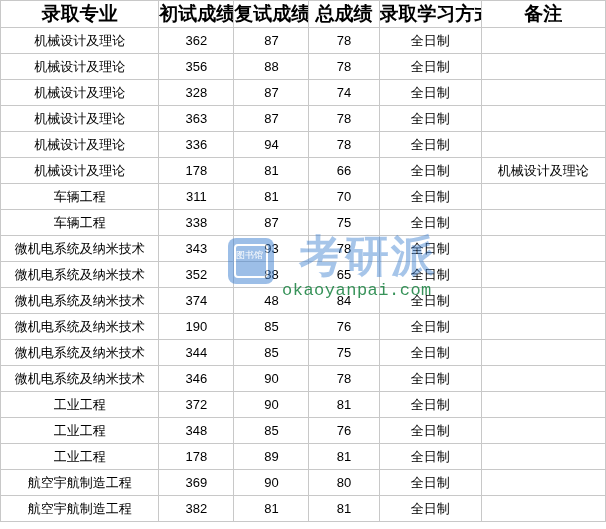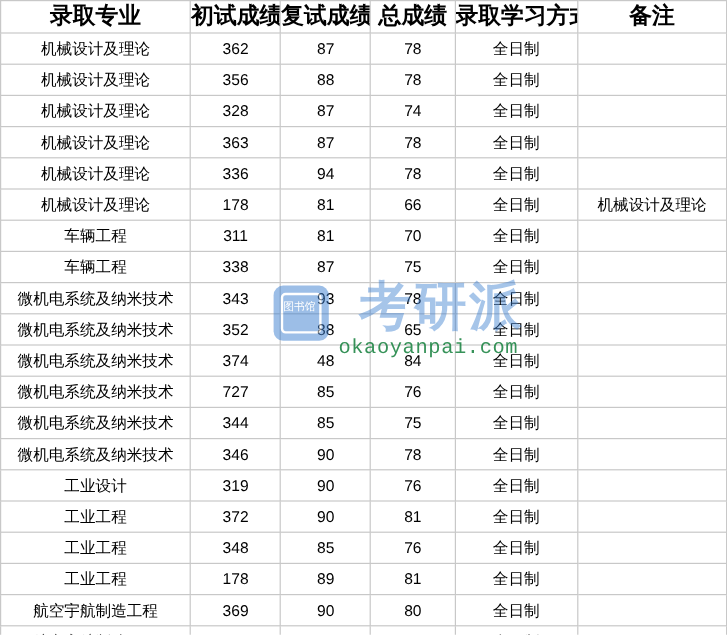--- a/index.html
+++ b/index.html
@@ -211,47 +211,39 @@
       <tr>
         <td>微机电系统及纳米技术</td>
         <td>374</td>
         <td>48</td>
         <td>84</td>
         <td>全日制</td>
         <td></td>
       </tr>
       <tr>
         <td>微机电系统及纳米技术</td>
-        <td>727</td>
+        <td>190</td>
         <td>85</td>
         <td>76</td>
         <td>全日制</td>
         <td></td>
       </tr>
       <tr>
         <td>微机电系统及纳米技术</td>
         <td>344</td>
         <td>85</td>
         <td>75</td>
         <td>全日制</td>
         <td></td>
       </tr>
       <tr>
         <td>微机电系统及纳米技术</td>
         <td>346</td>
         <td>90</td>
         <td>78</td>
-        <td>全日制</td>
-        <td></td>
-      </tr>
-      <tr>
-        <td>工业设计</td>
-        <td>319</td>
-        <td>90</td>
-        <td>76</td>
         <td>全日制</td>
         <td></td>
       </tr>
       <tr>
         <td>工业工程</td>
         <td>372</td>
         <td>90</td>
         <td>81</td>
         <td>全日制</td>
         <td></td>

